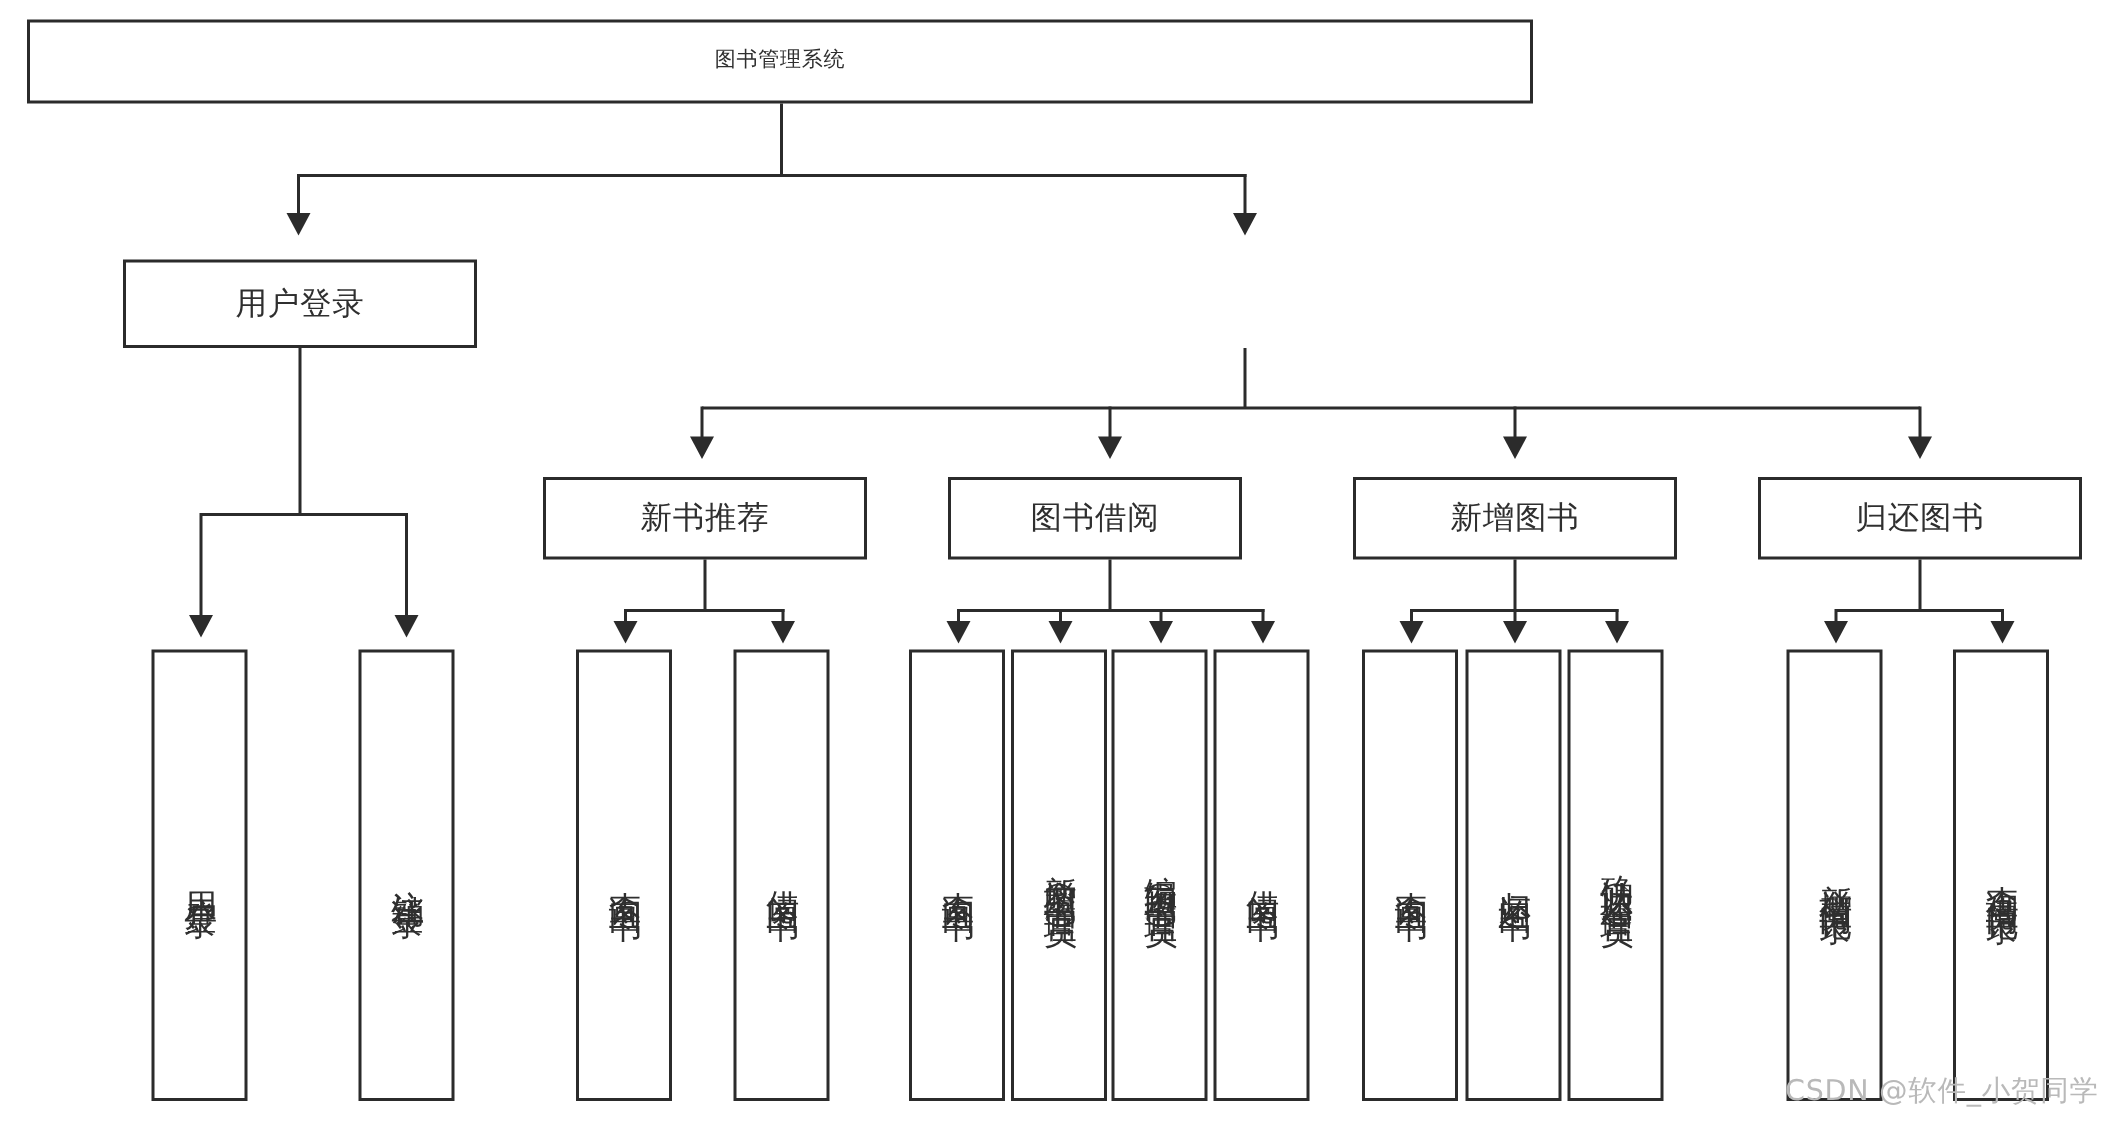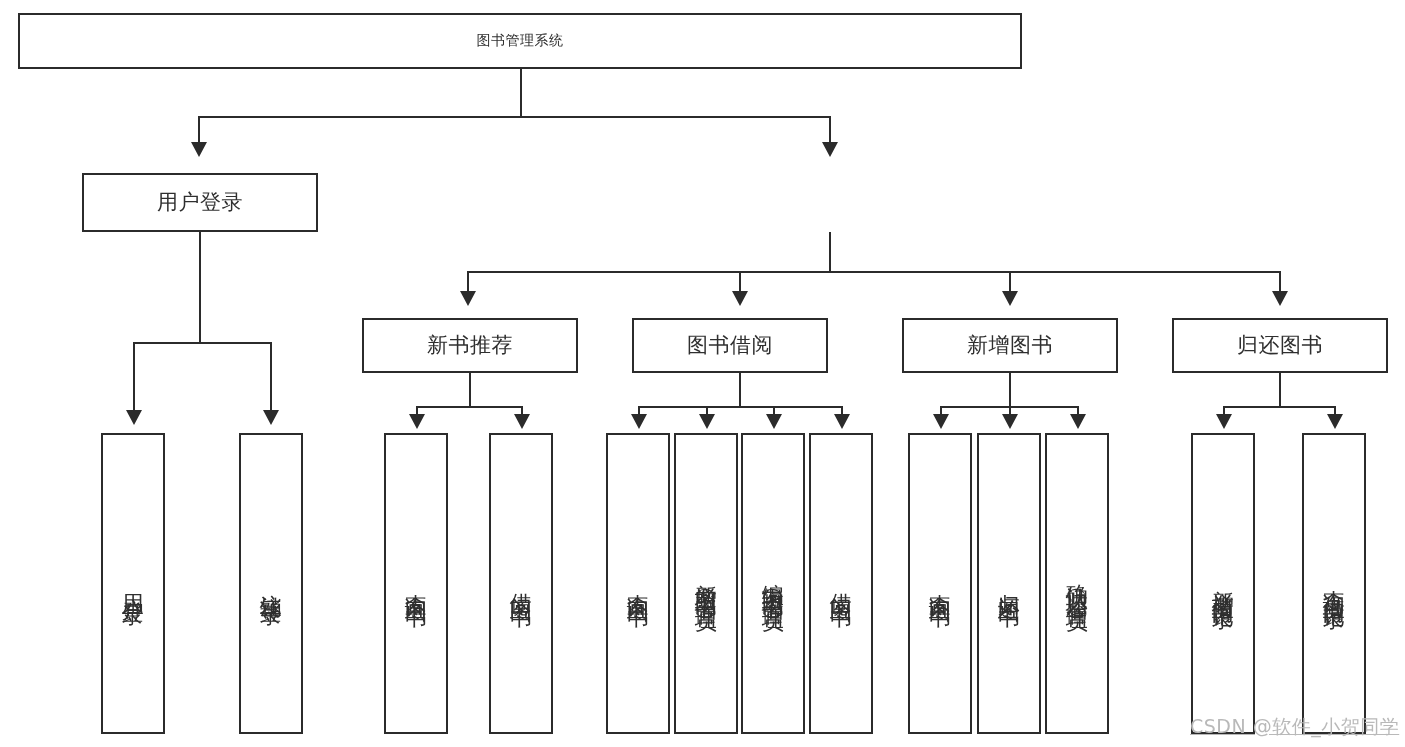--- a/index.html
+++ b/index.html
@@ -217,15 +217,15 @@
     <span class="vlabel">确认归还（管理员）</span>
   </div>
 
   <div class="leaf" style="left:1191px;top:433px;width:64px;height:301px;">
     <span class="vlabel">新增借阅记录</span>
   </div>
   <div class="leaf" style="left:1302px;top:433px;width:64px;height:301px;">
     <span class="vlabel">查询借阅记录</span>
   </div>
 
-  <div class="watermark" style="left:1190px;top:714px;text-decoration:underline;">CSDN @软件_小贺同学</div>
+  <div class="watermark" style="left:1190px;top:714px;">CSDN @软件_小贺同学</div>
 
 </div>
 
 </body></html>

